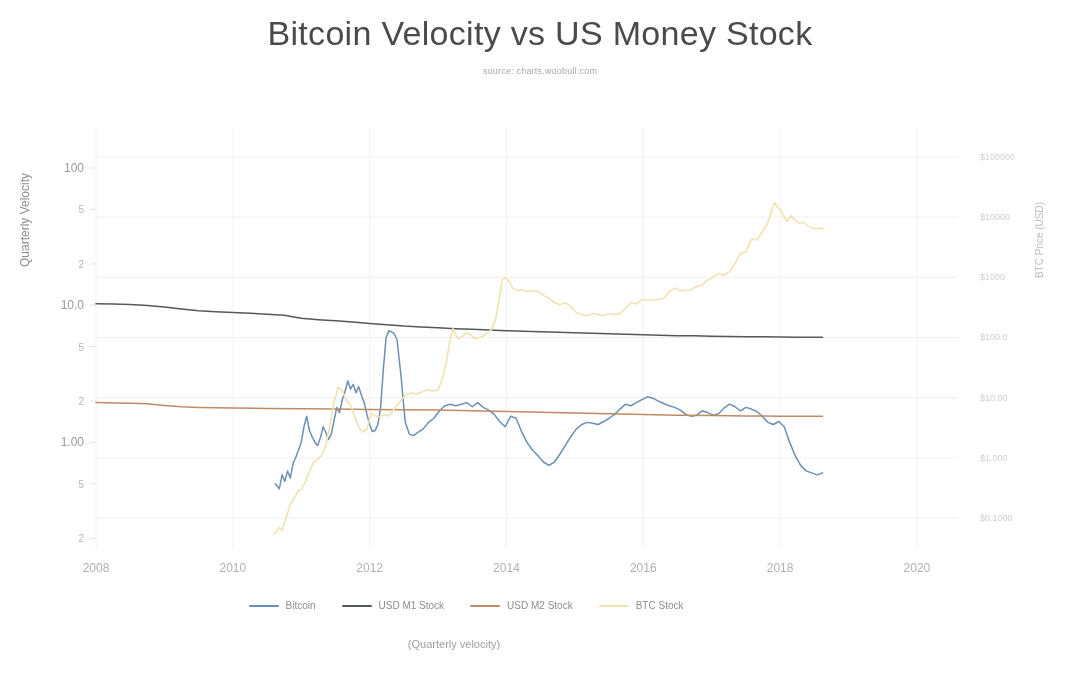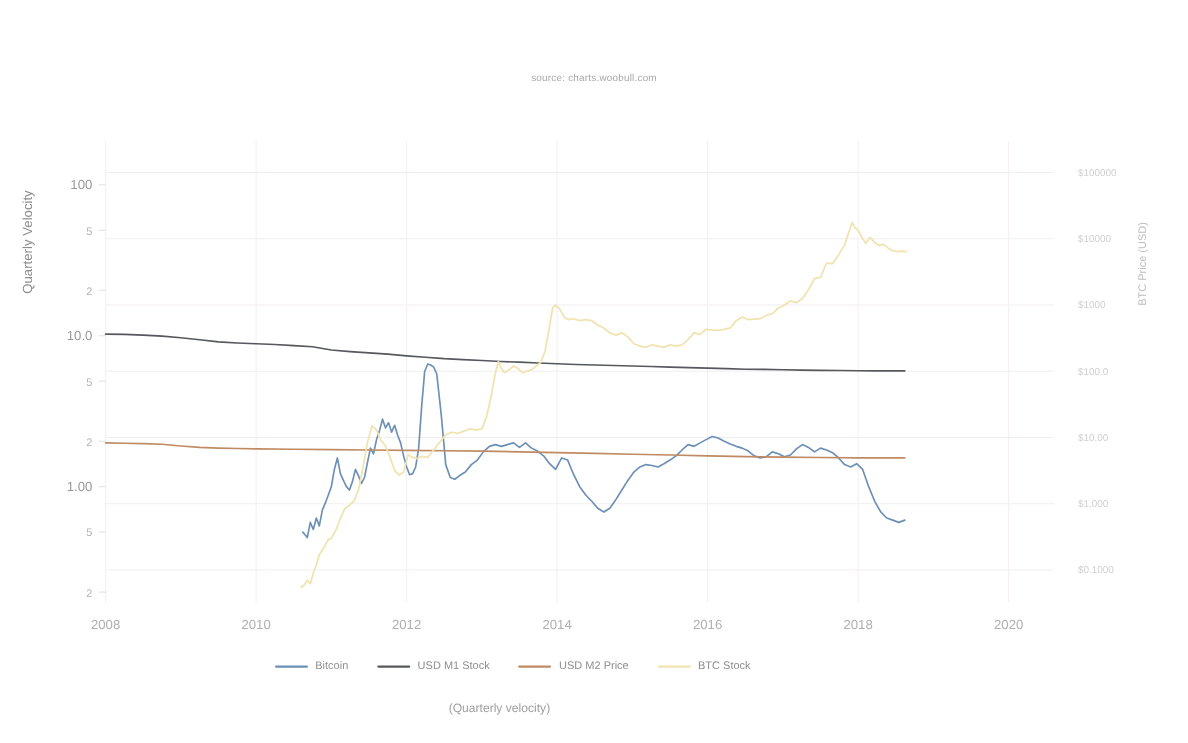--- a/index.html
+++ b/index.html
@@ -46,20 +46,21 @@
   .tick-x{font-size:12px;fill:#b0b0b0;}
   .grid{stroke:#f2eef0;stroke-width:1;}
   .grid-v{stroke:#f4f0f2;stroke-width:1;}
   .series{fill:none;stroke-linejoin:round;stroke-linecap:round;}
 </style>
 </head>
 <body>
 
 <div id="chart-root">
 
+  <div class="title">Bitcoin Velocity vs US Money Stock</div>
   <div class="subtitle">source: charts.woobull.com</div>
 
   <svg id="plot" width="1080" height="675">
       <line x1="96" x2="958" y1="156.79039334524072" y2="156.79039334524072" class="grid"></line>
       <line x1="96" x2="958" y1="217.0242101922633" y2="217.0242101922633" class="grid"></line>
       <line x1="96" x2="958" y1="277.2580270392858" y2="277.2580270392858" class="grid"></line>
       <line x1="96" x2="958" y1="337.4918438863084" y2="337.4918438863084" class="grid"></line>
       <line x1="96" x2="958" y1="397.725660733331" y2="397.725660733331" class="grid"></line>
       <line x1="96" x2="958" y1="457.9594775803535" y2="457.9594775803535" class="grid"></line>
       <line x1="96" x2="958" y1="518.193294427376" y2="518.193294427376" class="grid"></line>
@@ -115,21 +116,21 @@
       <div class="legend-item">
         <span class="legend-swatch" style="background: rgb(107, 143, 181);"></span>
         <span class="legend-label">Bitcoin</span>
       </div>
       <div class="legend-item">
         <span class="legend-swatch" style="background: rgb(85, 88, 92);"></span>
         <span class="legend-label">USD M1 Stock</span>
       </div>
       <div class="legend-item">
         <span class="legend-swatch" style="background: rgb(192, 138, 98);"></span>
-        <span class="legend-label">USD M2 Price</span>
+        <span class="legend-label">USD M2 Stock</span>
       </div>
       <div class="legend-item">
         <span class="legend-swatch" style="background: rgb(240, 227, 176);"></span>
         <span class="legend-label">BTC Stock</span>
       </div>
     </div>
 
   <div class="footnote">(Quarterly velocity)</div>
 </div>
 

